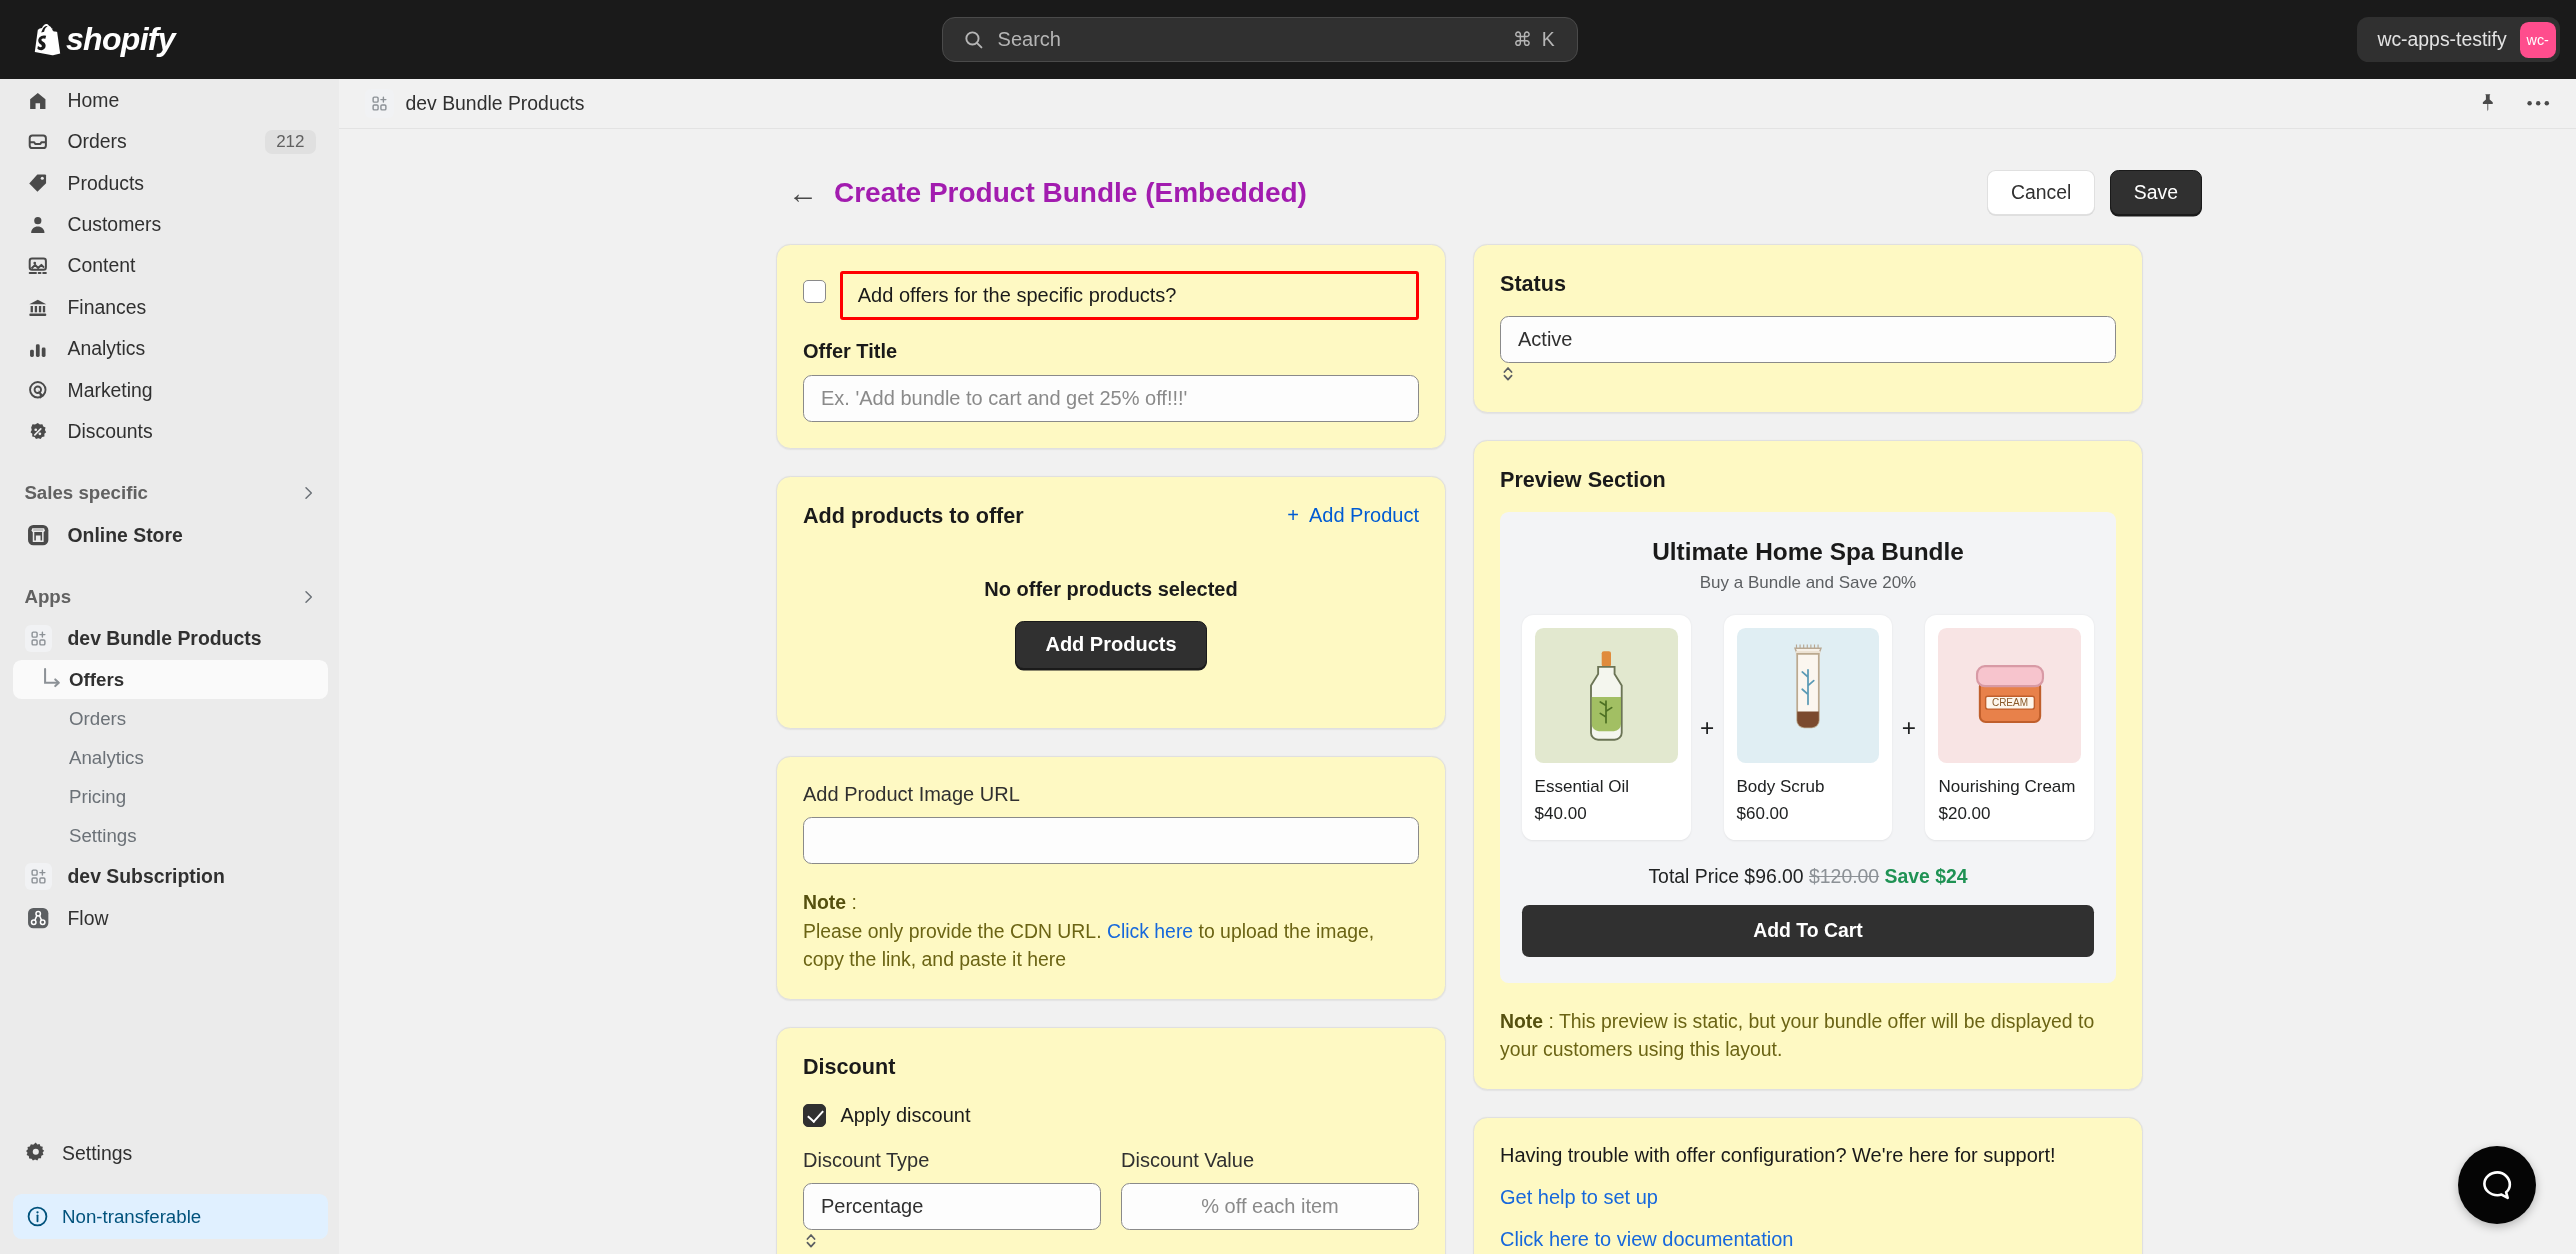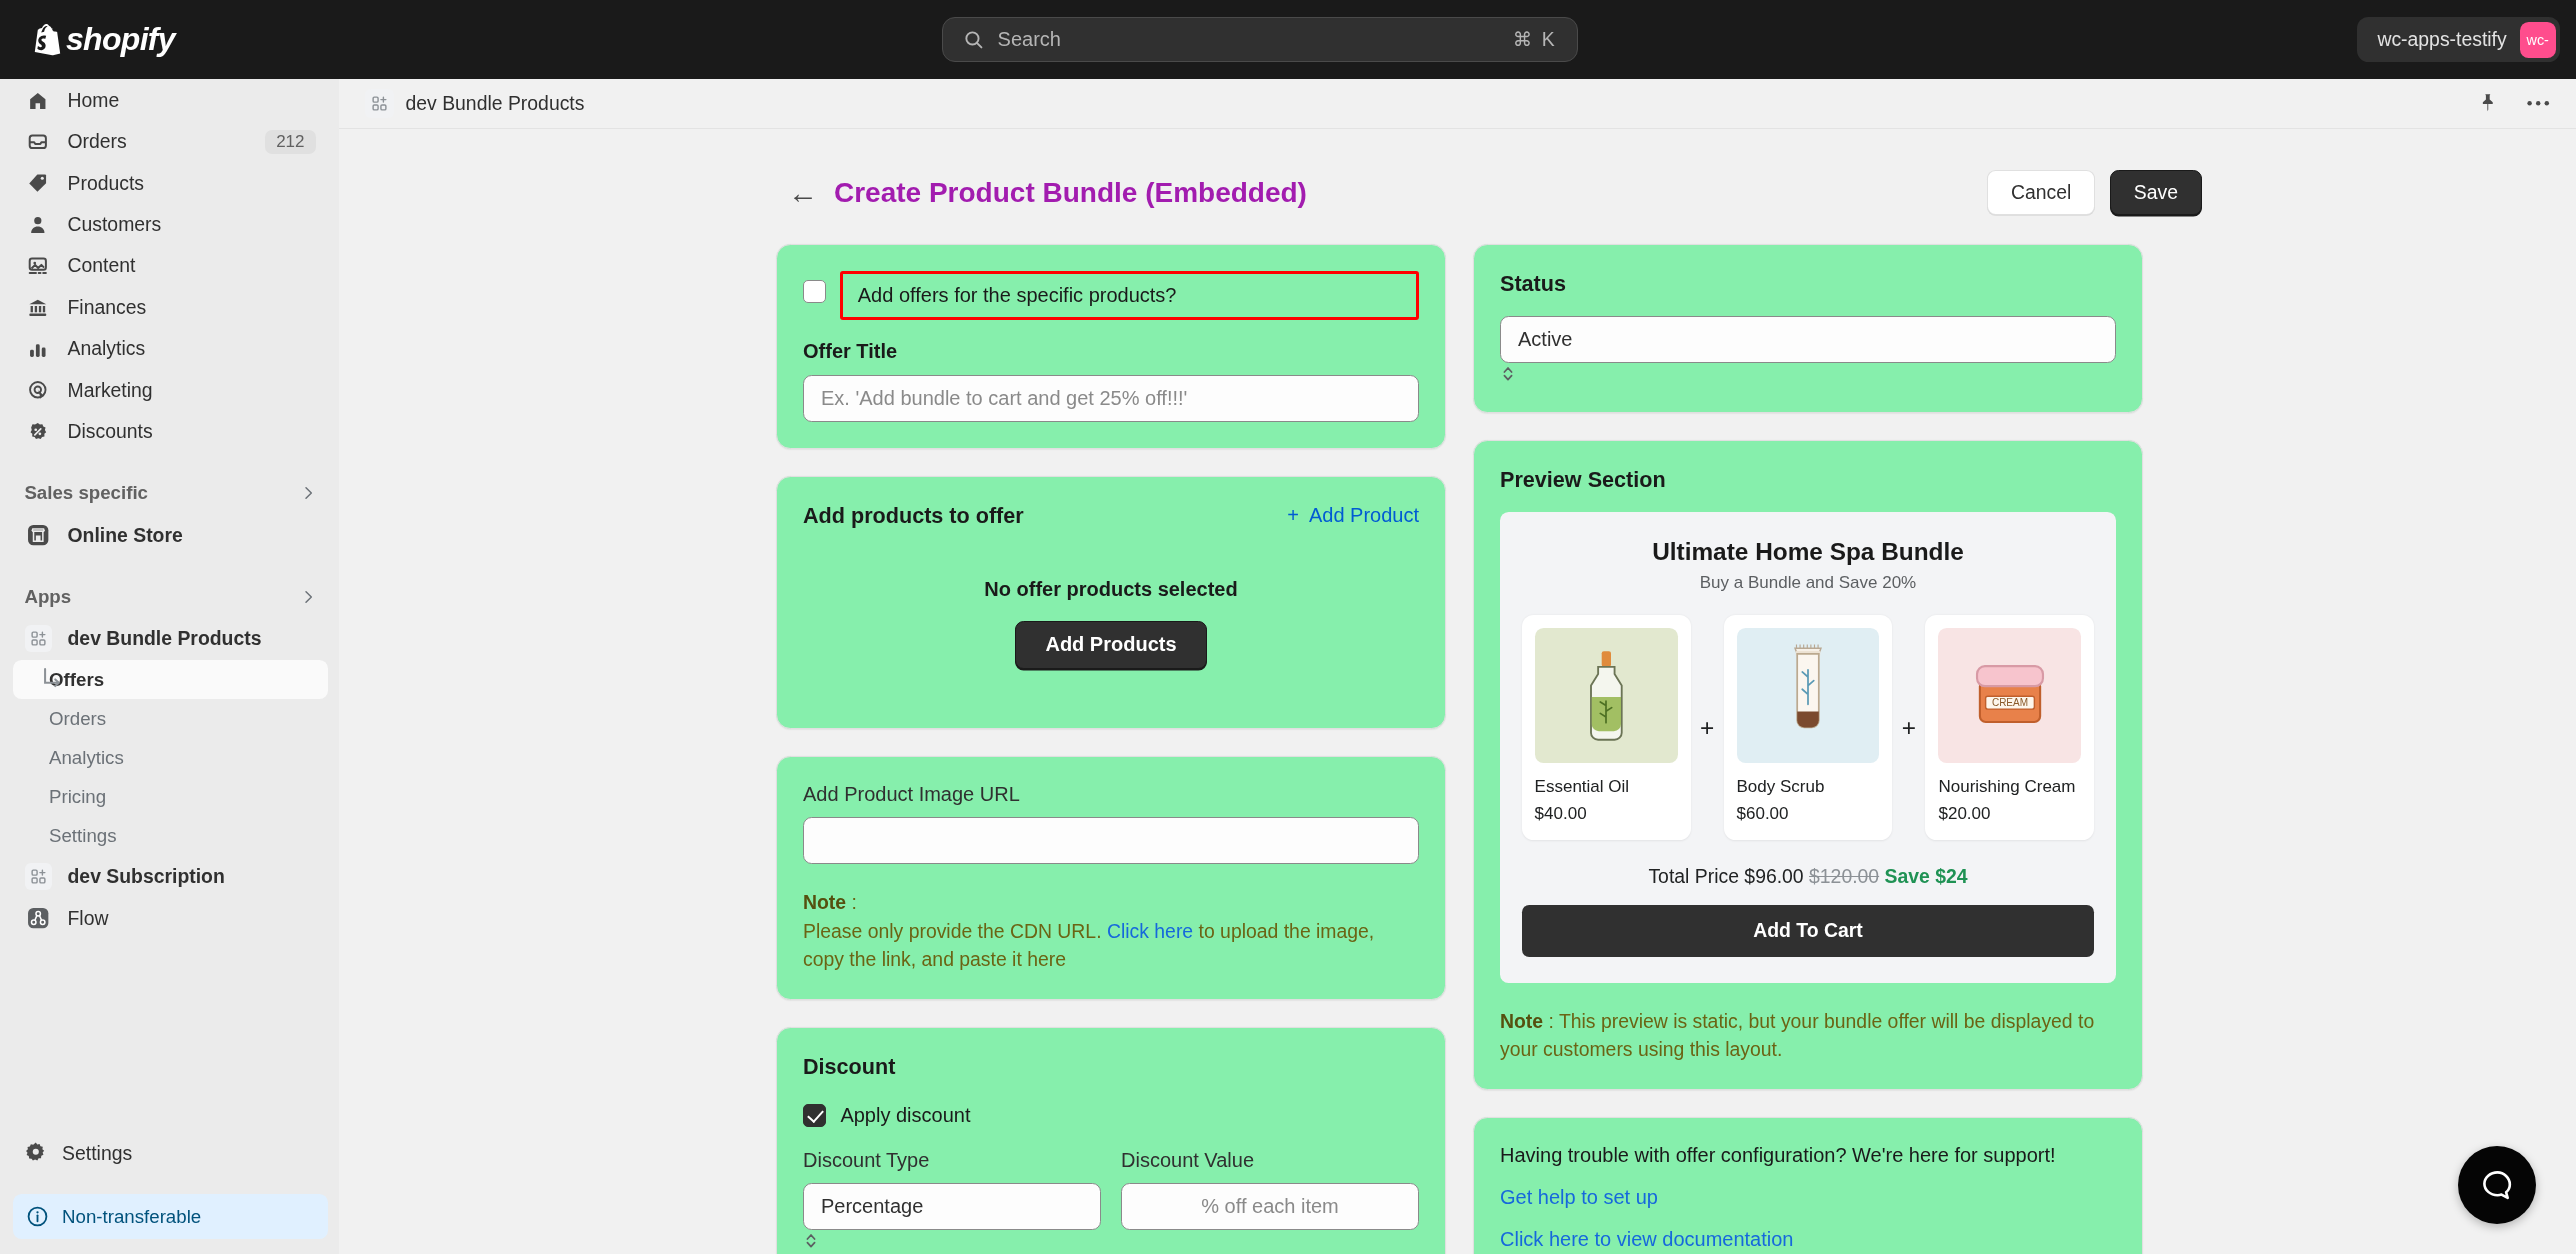--- a/index.html
+++ b/index.html
@@ -61,21 +61,21 @@
     display: flex; align-items: center; justify-content: space-between;
     margin: 24.4px 23px 4.3px 24.4px; height: 35px;
   }
   .nav-section .t { font-size: 18.7px; font-weight: 700; color: #616161; }
   .app-icon-box {
     width: 27px; height: 27px; background: #f1f2f4; border-radius: 5.8px;
     display: flex; align-items: center; justify-content: center;
   }
   .sub-item {
     display: flex; align-items: center; height: 39px; margin: 0 11.5px 0 13px;
-    padding-left: 36px; border-radius: 8.6px; cursor: pointer;
+    padding-left: 56px; border-radius: 8.6px; cursor: pointer;
   }
   .sub-item.active { background: #fafafa; }
   .sub-item .sl { font-size: 18.7px; color: #6b7177; }
   .sub-item.active .sl { font-size: 18.7px; color: #303030; font-weight: 700; }
   .sub-arrow { position: absolute; left: 40px; }
   .settings-item {
     position: absolute; left: 13px; bottom: 82px; width: 315px;
     display: flex; align-items: center; height: 40px; padding: 0 11.5px; gap: 16px;
     border-radius: 8.6px; cursor: pointer;
   }
@@ -113,21 +113,21 @@
     border: 0.7px solid rgba(0,0,0,0.12);
   }
   .btn-cancel { background: #fff; color: #303030; box-shadow: 0 0.7px 0 rgba(0,0,0,0.1); }
   .btn-save { background: #303030; color: #fff; border-color: #1a1a1a; box-shadow: 0 1.4px 0 #1a1a1a; }
 
   .columns { display: flex; gap: 27px; padding-left: 437px; margin-top: 29px; }
   .col-left { width: 670px; }
   .col-right { width: 670px; }
 
   .card {
-    background: #86efac; border: 0.7px solid #e0e0e0; border-radius: 14.4px;
+    background: #fef9c3; border: 0.7px solid #e0e0e0; border-radius: 14.4px;
     box-shadow: 0 0.7px 1.4px rgba(0,0,0,0.06); margin-bottom: 27px; padding: 26px;
   }
 
   
   .hl-row { display: flex; align-items: flex-start; gap: 0; }
   .cbx {
     width: 23px; height: 23px; border: 1.4px solid #8a8a8a; border-radius: 5px;
     background: #fff; flex: none; margin-top: 9.3px; cursor: pointer;
   }
   .cbx.checked {

